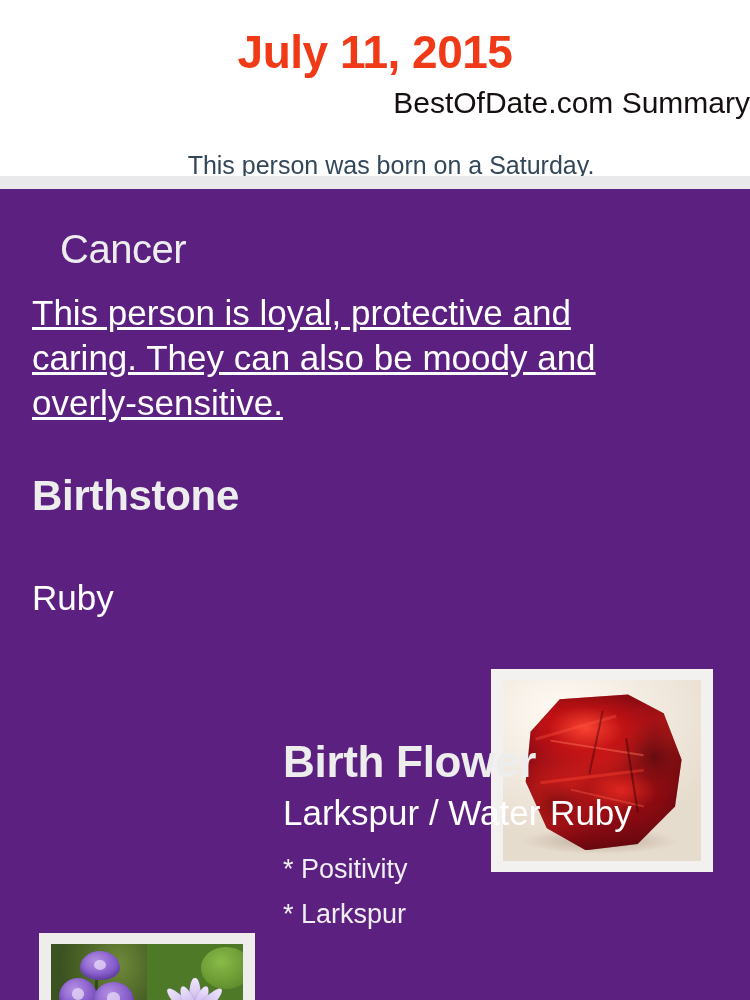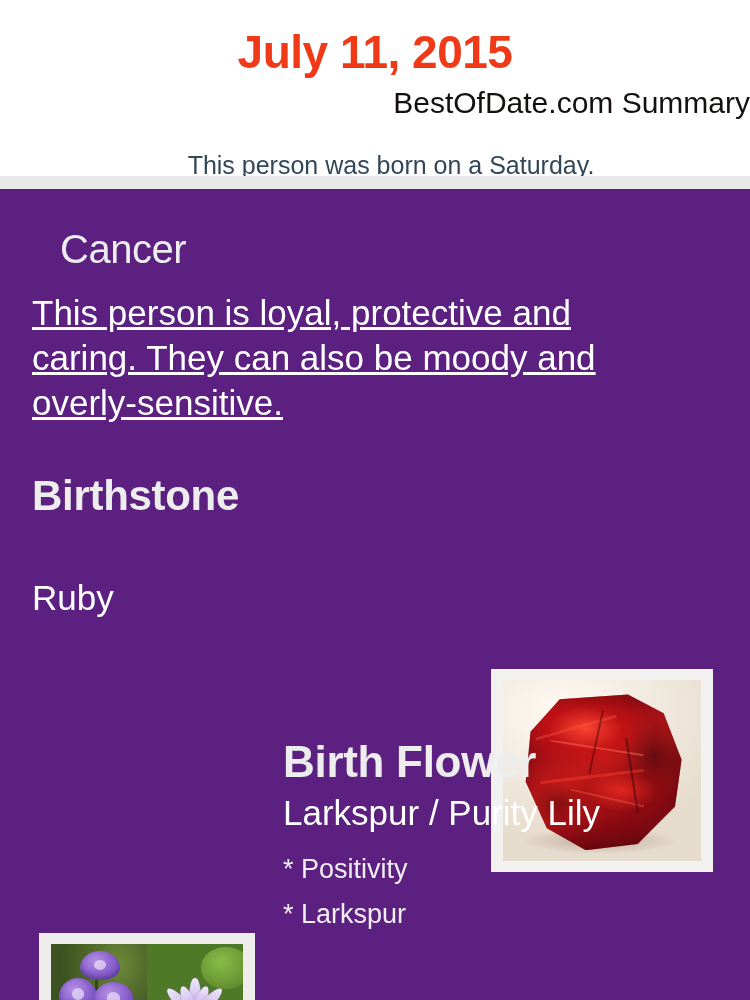--- a/index.html
+++ b/index.html
@@ -328,21 +328,21 @@
           <div class="ruby-facet rf2"></div>
           <div class="ruby-facet rf3"></div>
           <div class="ruby-facet rf4"></div>
           <div class="ruby-facet rf5"></div>
           <div class="ruby-facet rf6"></div>
         </div>
       </div>
     </div>
 
     <div class="flower-title">Birth Flower</div>
-    <div class="flower-name">Larkspur / Purity Lily</div>
+    <div class="flower-name">Larkspur / Water Ruby</div>
     <div class="flower-traits">
       <div class="trait">* Positivity</div>
       <div class="trait">* Larkspur</div>
     </div>
 
     <div class="flower-frame">
       <div class="flower-photo">
 
         <div class="larkspur-pane">
           <div class="stem"></div>

